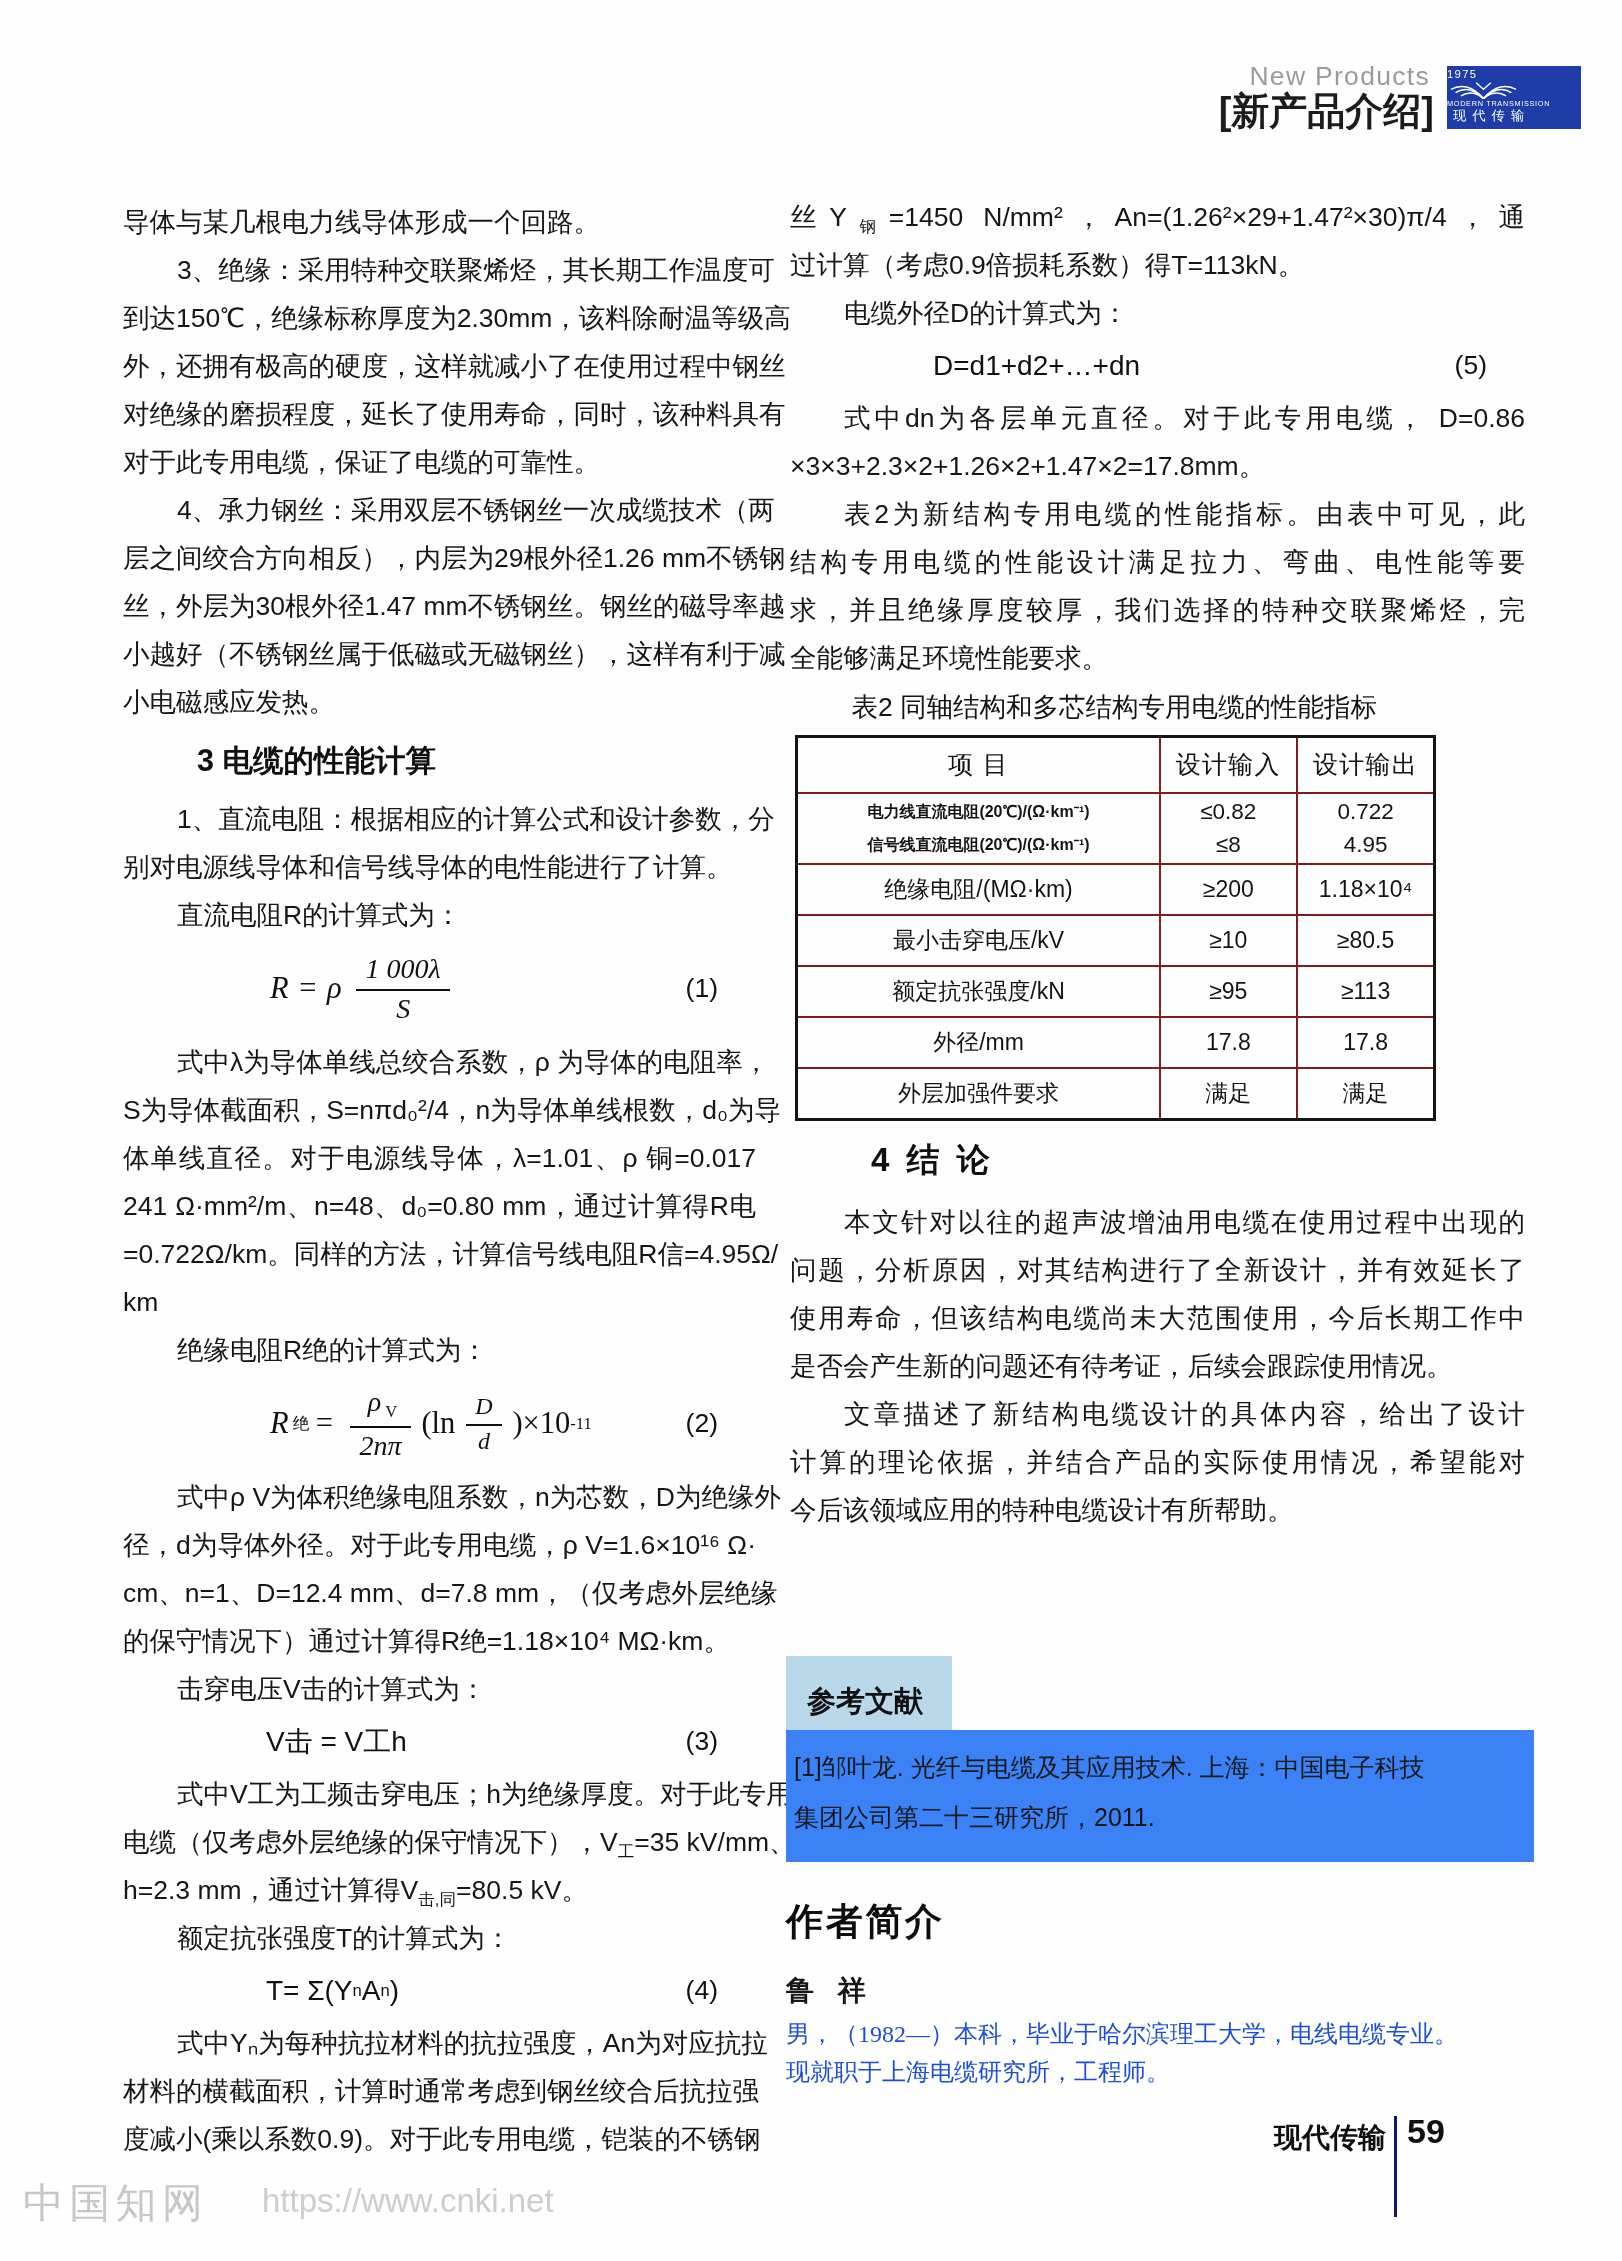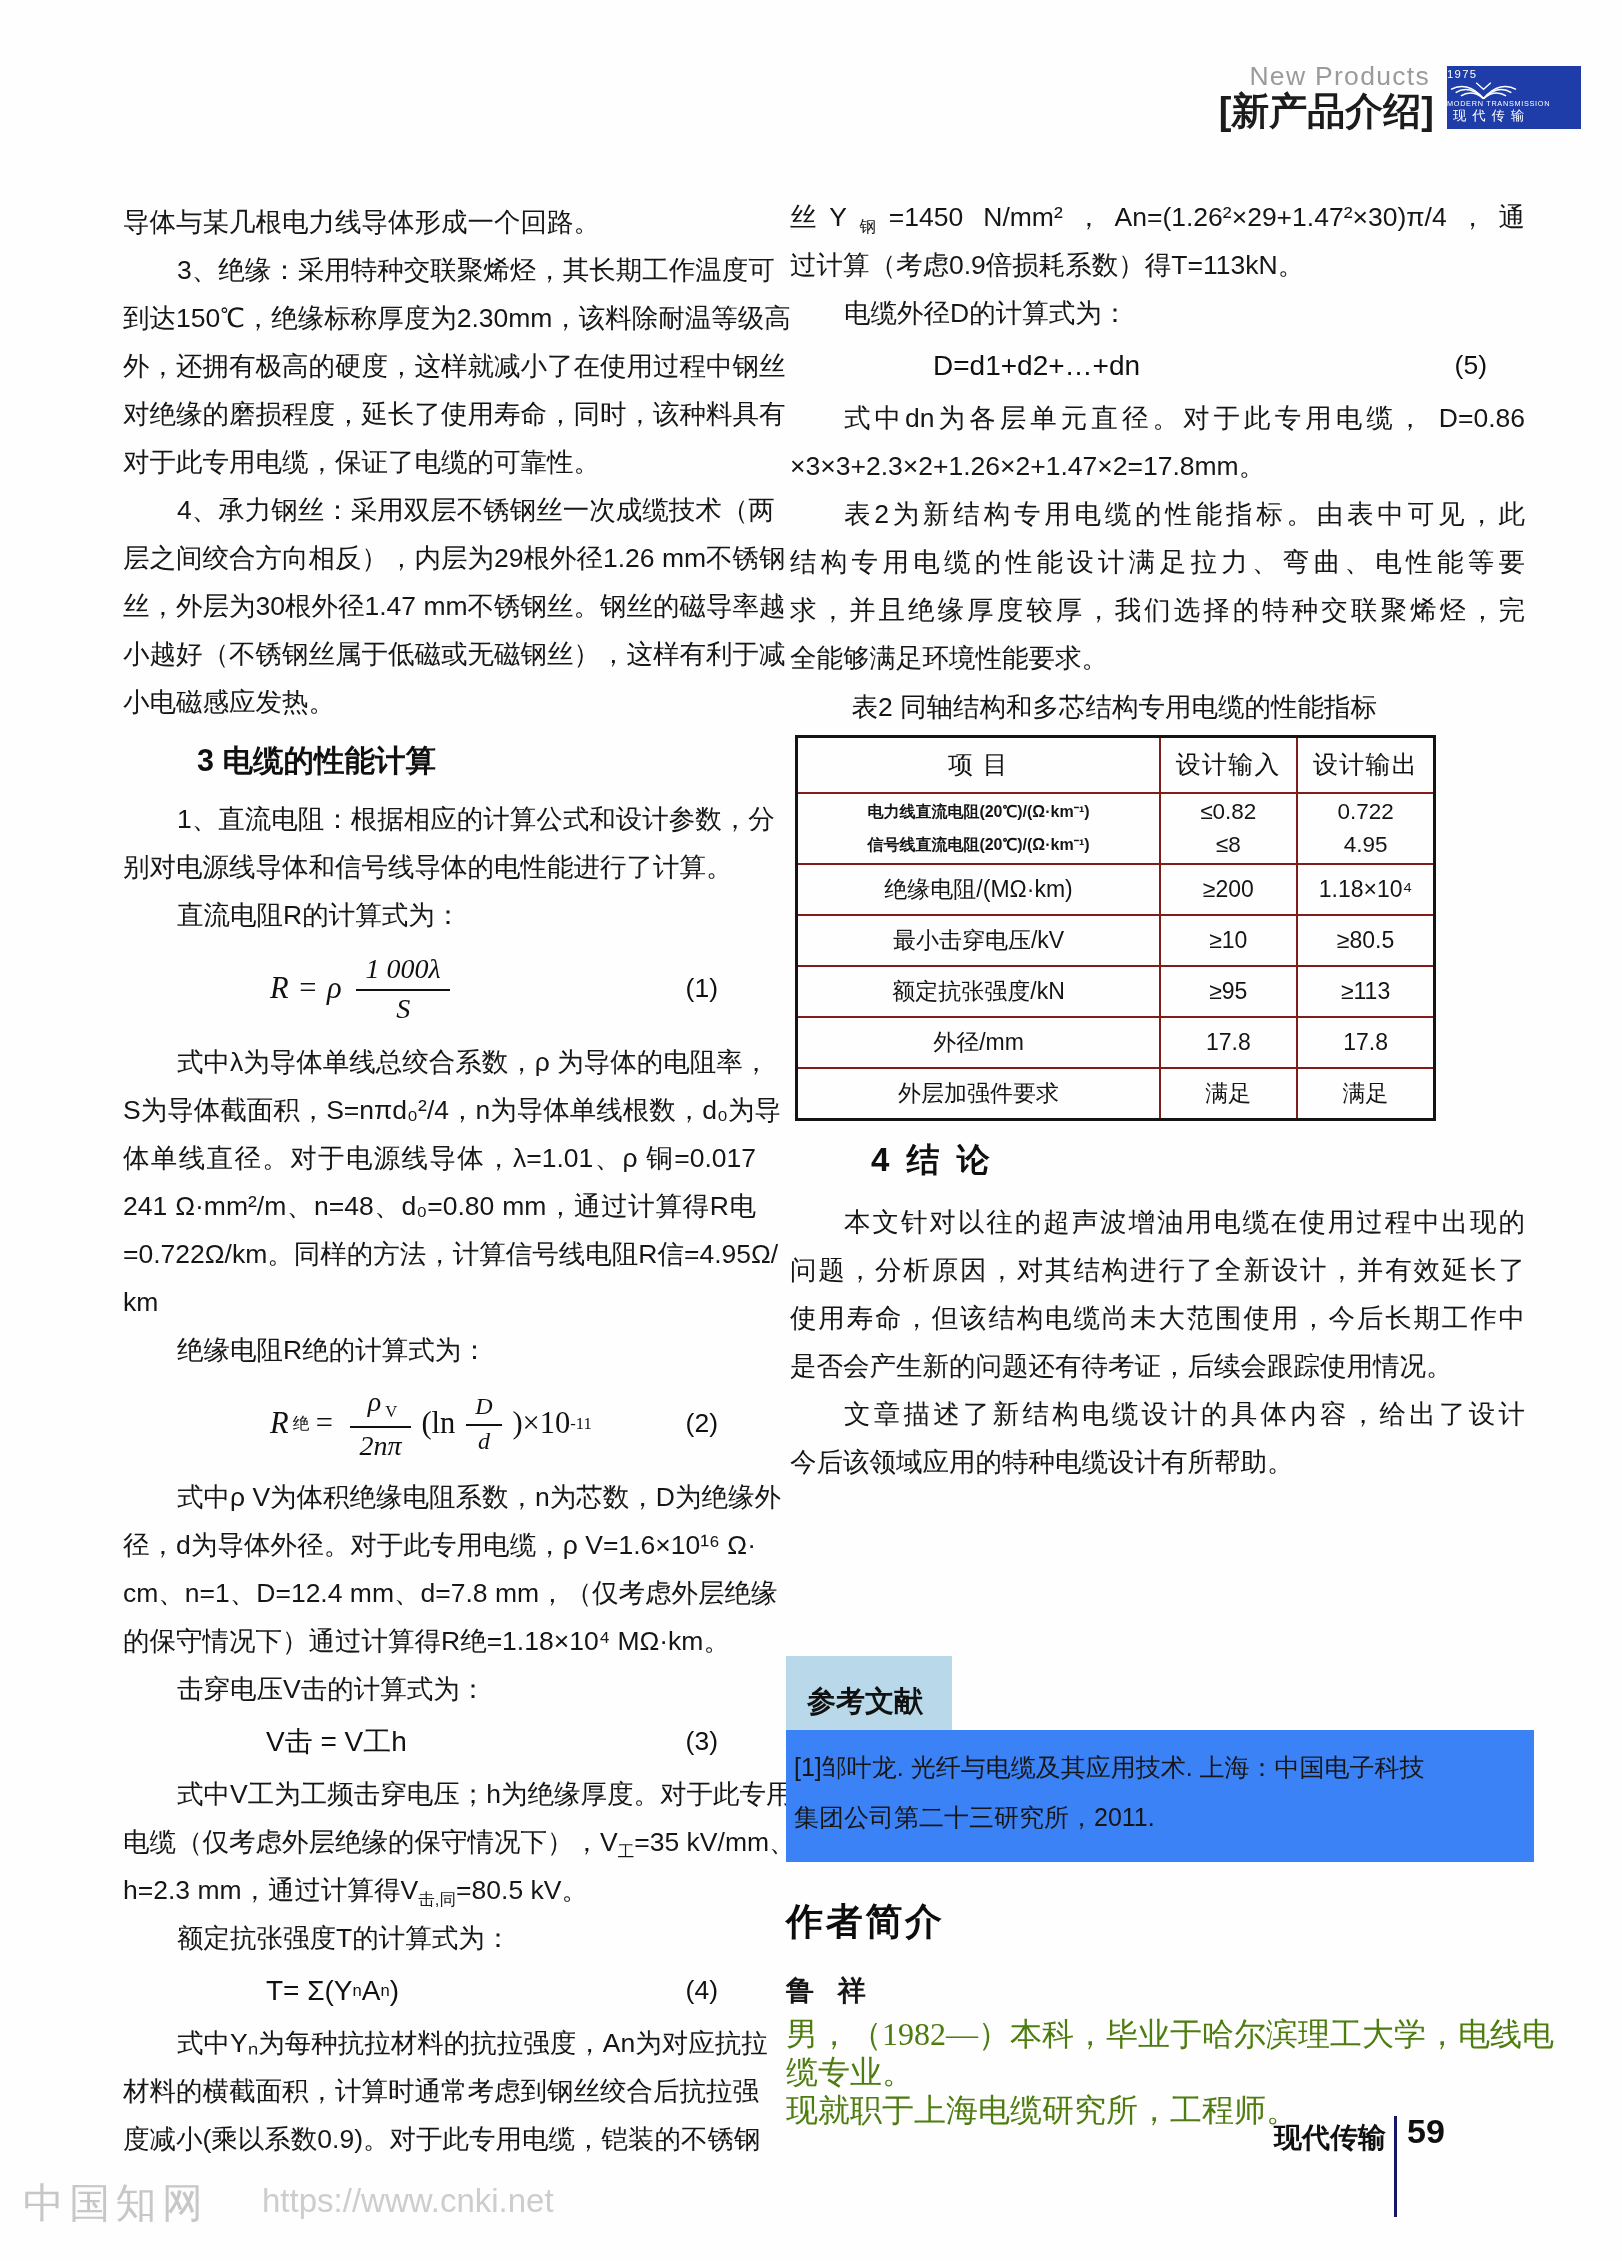--- a/index.html
+++ b/index.html
@@ -50,21 +50,21 @@
   
   #refs{position:absolute;left:786px;top:1656px;width:748px;}
   .ref-chip{display:inline-block;background:#b9d8ea;font-size:29px;font-weight:bold;color:#111;
             padding:26px 29px 8px 21px;}
   .ref-body{background:#3b82f6;padding:12px 16px 20px 8px;margin-top:0;}
   .ref-body .ln{font-size:25px;height:50px;line-height:50px;}
   
   #author{position:absolute;left:786px;top:1891px;width:769px;}
   .author-h{font-size:37px;font-weight:bold;height:61px;line-height:61px;letter-spacing:2.7px;color:#0d0d0d;}
   .author-name{font-size:28px;font-weight:bold;height:48px;line-height:48px;margin-top:14.6px;letter-spacing:8px;}
-  .author-bio{font-family:"Liberation Serif",serif;font-size:32px;line-height:38px;color:#4d7c0f;}
+  .author-bio{font-family:"Liberation Serif",serif;font-size:24px;line-height:38px;color:#1d4ed8;}
   
   .foot-journal{position:absolute;left:1274px;top:2119px;font-size:28px;font-weight:bold;color:#101010;}
   .foot-rule{position:absolute;left:1394px;top:2116px;width:2.7px;height:101px;background:#15156a;}
   .foot-page{position:absolute;left:1407px;top:2112px;font-size:34px;font-weight:bold;color:#101010;}
   .wm-zh{position:absolute;left:23px;top:2176px;font-size:41px;color:#c7c7c7;letter-spacing:5.3px;}
   .wm-url{position:absolute;left:262px;top:2182px;font-size:33px;color:#cdcdcd;}
 </style>
 </head>
 <body>
 
@@ -242,20 +242,21 @@
       </tr>
     </tbody>
       </table>
 
     <div class="h-con">4 结  论</div>
     <div class="ln ind fill">本文针对以往的超声波增油用电缆在使用过程中出现的</div>
     <div class="ln fill">问题，分析原因，对其结构进行了全新设计，并有效延长了</div>
     <div class="ln fill">使用寿命，但该结构电缆尚未大范围使用，今后长期工作中</div>
     <div class="ln">是否会产生新的问题还有待考证，后续会跟踪使用情况。</div>
     <div class="ln ind fill">文章描述了新结构电缆设计的具体内容，给出了设计</div>
+    <div class="ln fill">计算的理论依据，并结合产品的实际使用情况，希望能对</div>
     <div class="ln">今后该领域应用的特种电缆设计有所帮助。</div>
   </div>
 
   <div id="refs">
     <div class="ref-chip">参考文献</div>
     <div class="ref-body">
       <div class="ln">[1]邹叶龙. 光纤与电缆及其应用技术. 上海：中国电子科技</div>
       <div class="ln">集团公司第二十三研究所，2011.</div>
     </div>
   </div>

